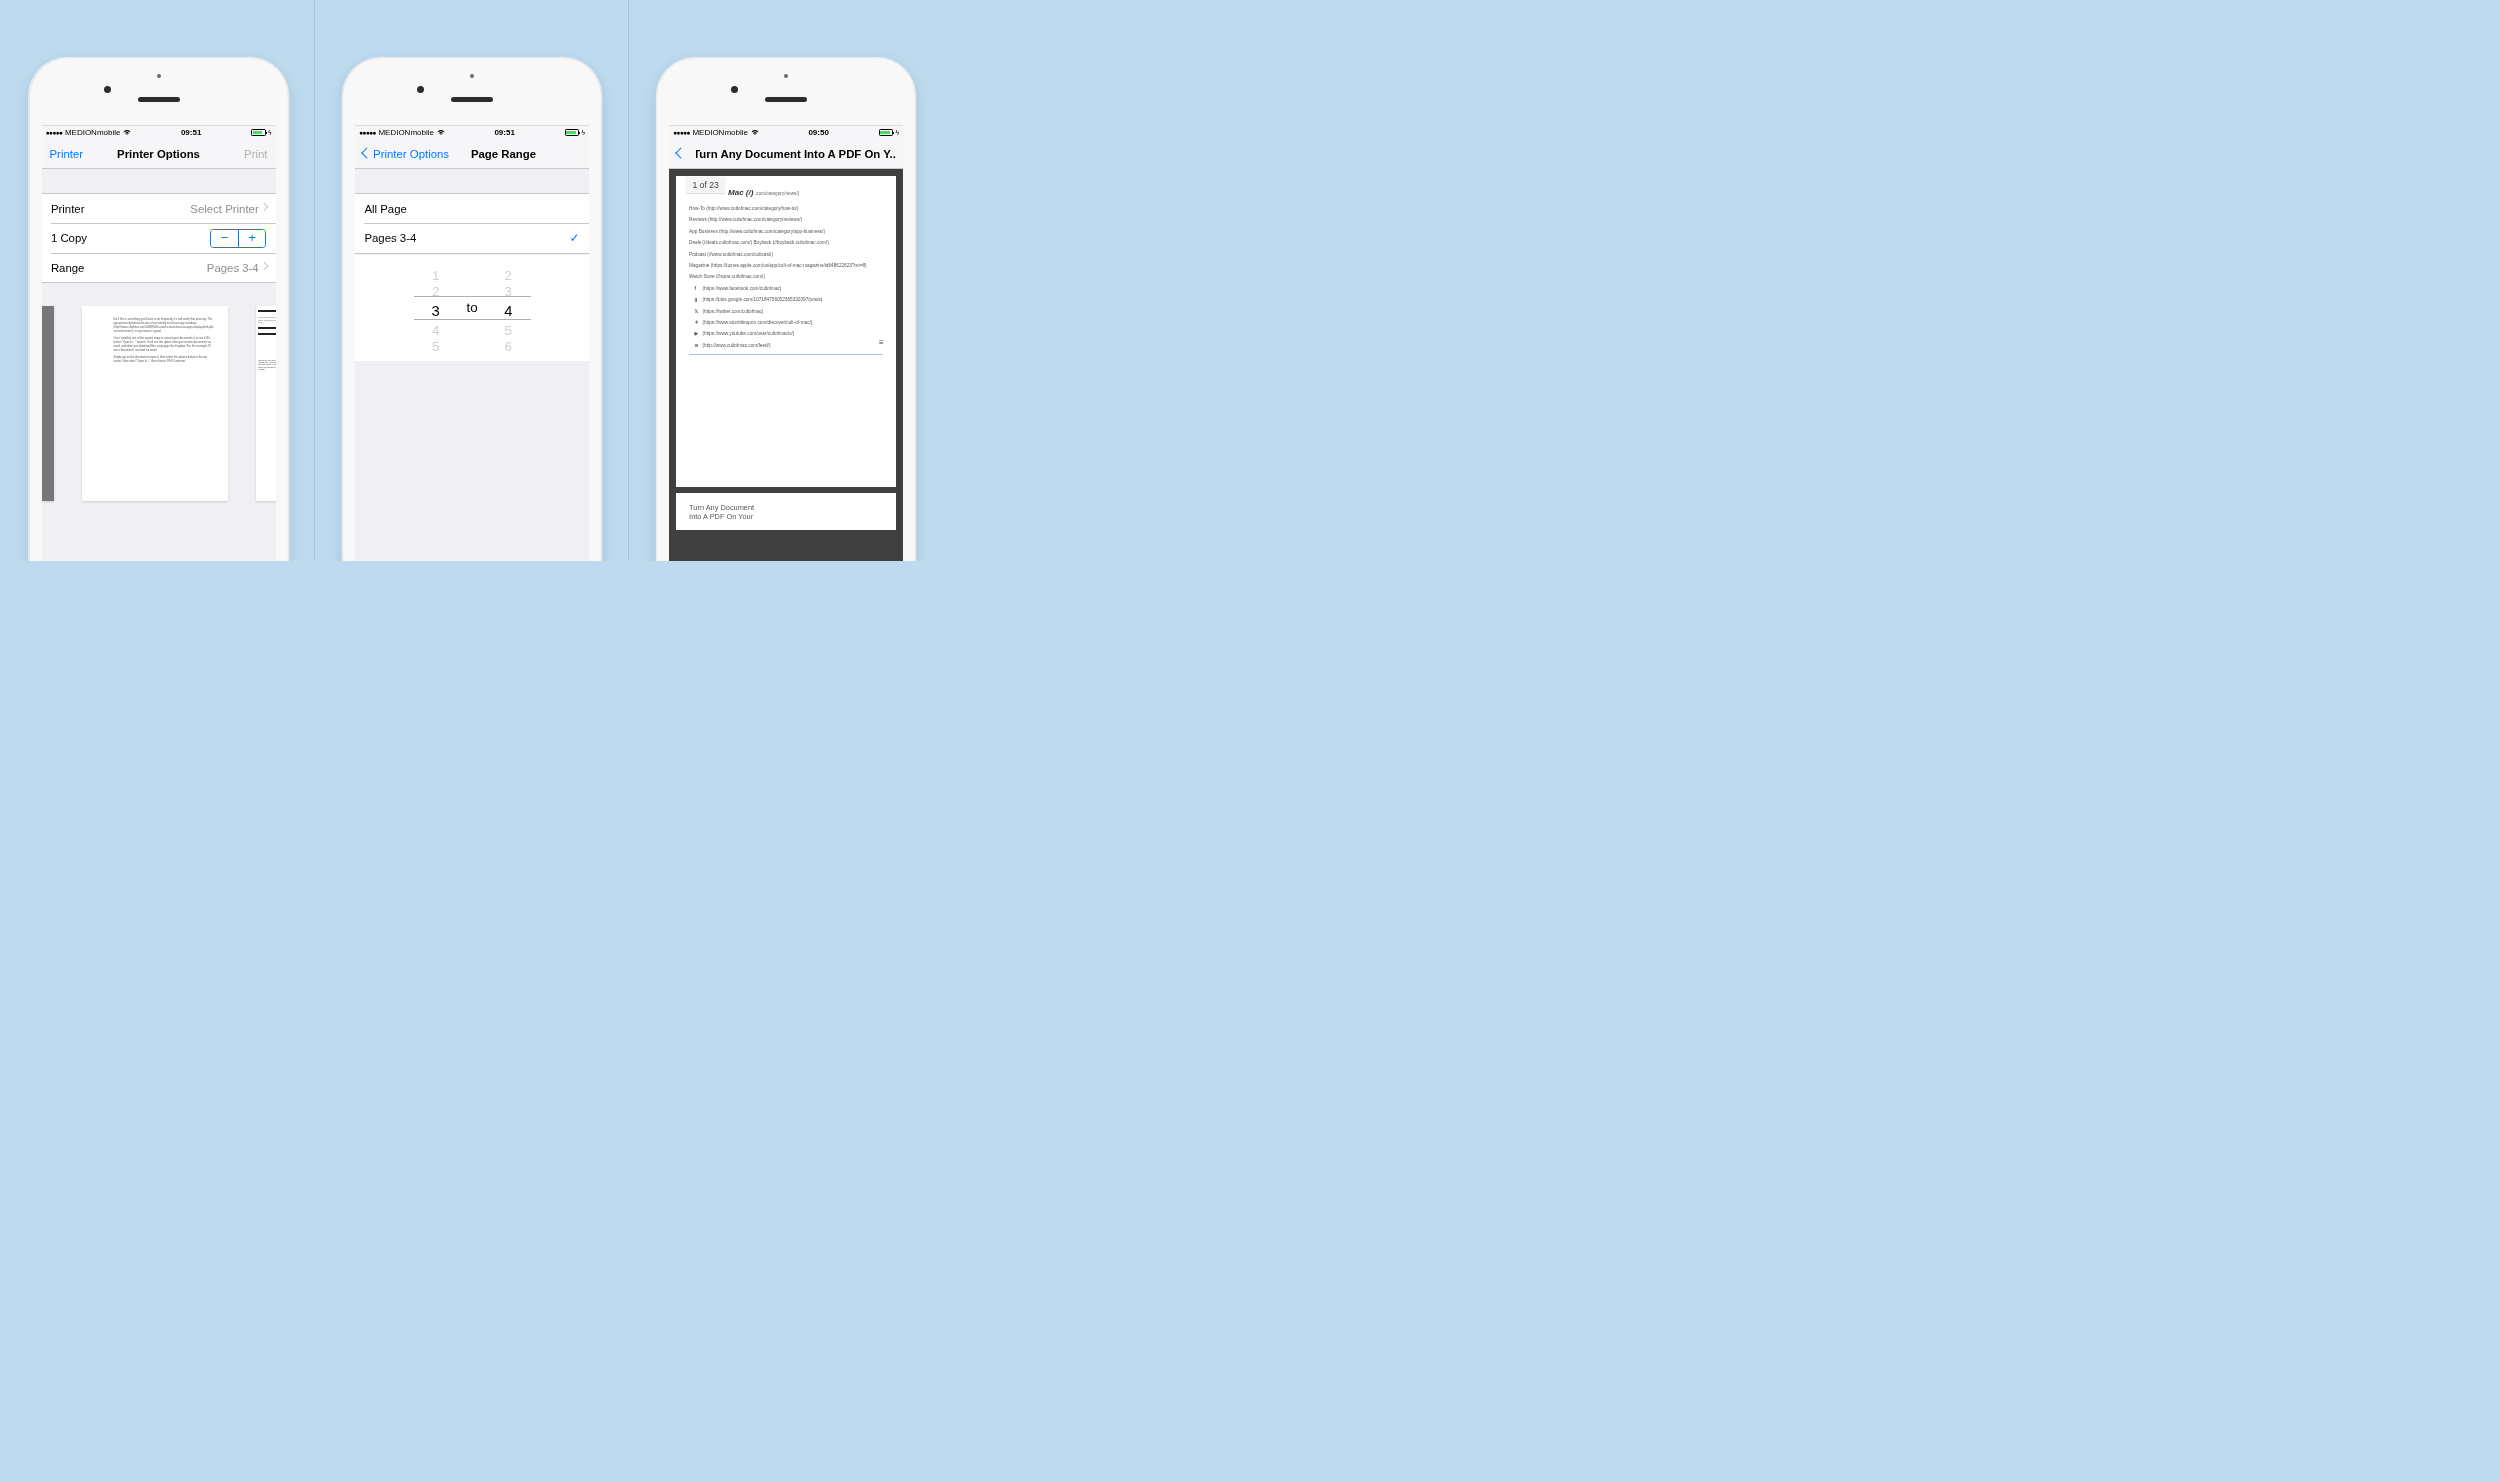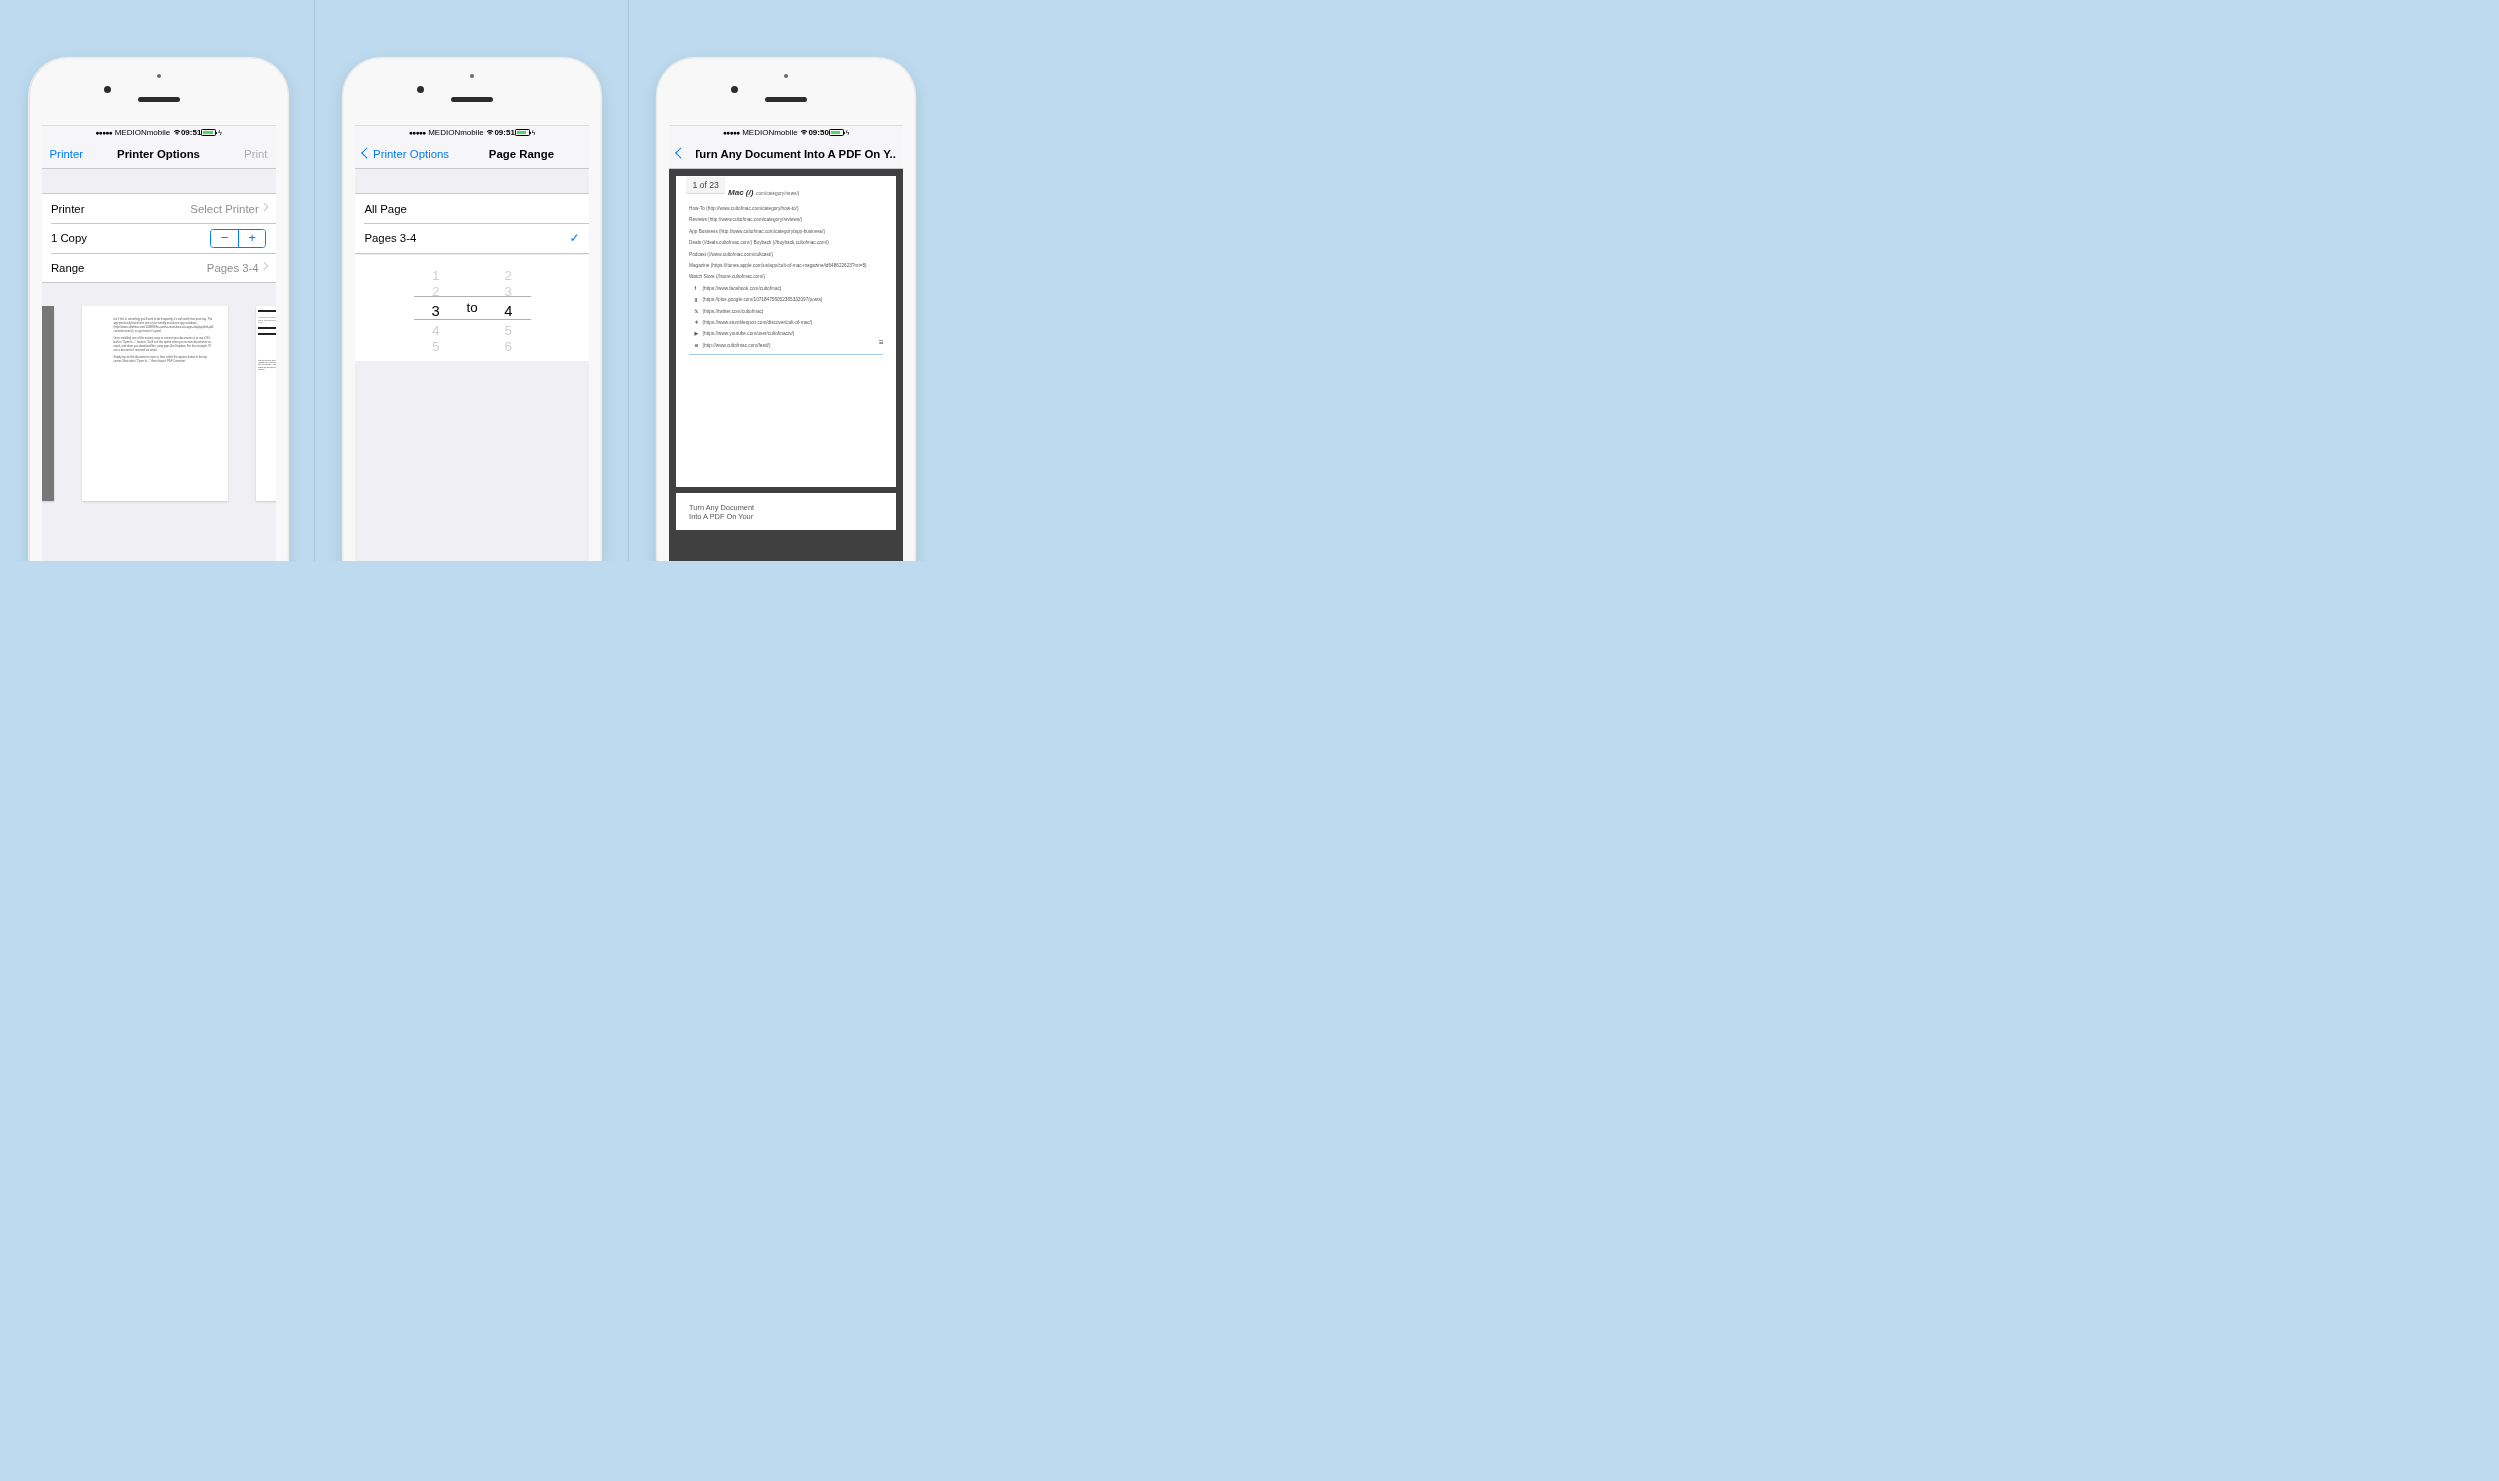--- a/index.html
+++ b/index.html
@@ -69,21 +69,21 @@
     bottom: -13.4px;
     background: #efeff4;
     overflow: hidden;
     border-top: 1.3px solid #dcdcdc;
   }
   .status-bar {
     height: 13.4px;
     background: #f6f6f8;
     display: flex;
     align-items: center;
-    justify-content: center;
+    justify-content: space-between;
     padding: 0 4px;
     font-size: 8px;
     color: #000;
   }
   .status-left { display: flex; align-items: center; gap: 2.7px; }
   .status-dots { letter-spacing: -0.7px; font-size: 6.7px; }
   .status-wifi { font-size: 6.7px; }
   .status-time { font-weight: 600; font-size: 8px; }
   .status-right { display: flex; align-items: center; gap: 1.3px; }
   .battery {
@@ -503,21 +503,21 @@
             <span class="fill"></span>
           </span>
         <span class="bolt">ϟ</span>
       </div>
     </div>
     <div class="nav-bar">
       <div class="nav-left">
         <span class="chevron-left"></span>
         <span>Printer Options</span>
       </div>
-      <div class="nav-title" style="left:auto; right:auto; position:static; flex:1; text-align:right; padding-left:4px; pointer-events:auto;">Page Range</div>
+      <div class="nav-title" style="left:auto; right:auto; position:static; flex:1; text-align:center; padding-left:4px; pointer-events:auto;">Page Range</div>
       <div style="width:27px"></div>
     </div>
     <div style="height:24px"></div>
     <div class="table-group">
       <div class="table-row">
         <span>All Page</span>
         <span></span>
       </div>
       <div class="table-row">
         <span>Pages 3-4</span>

